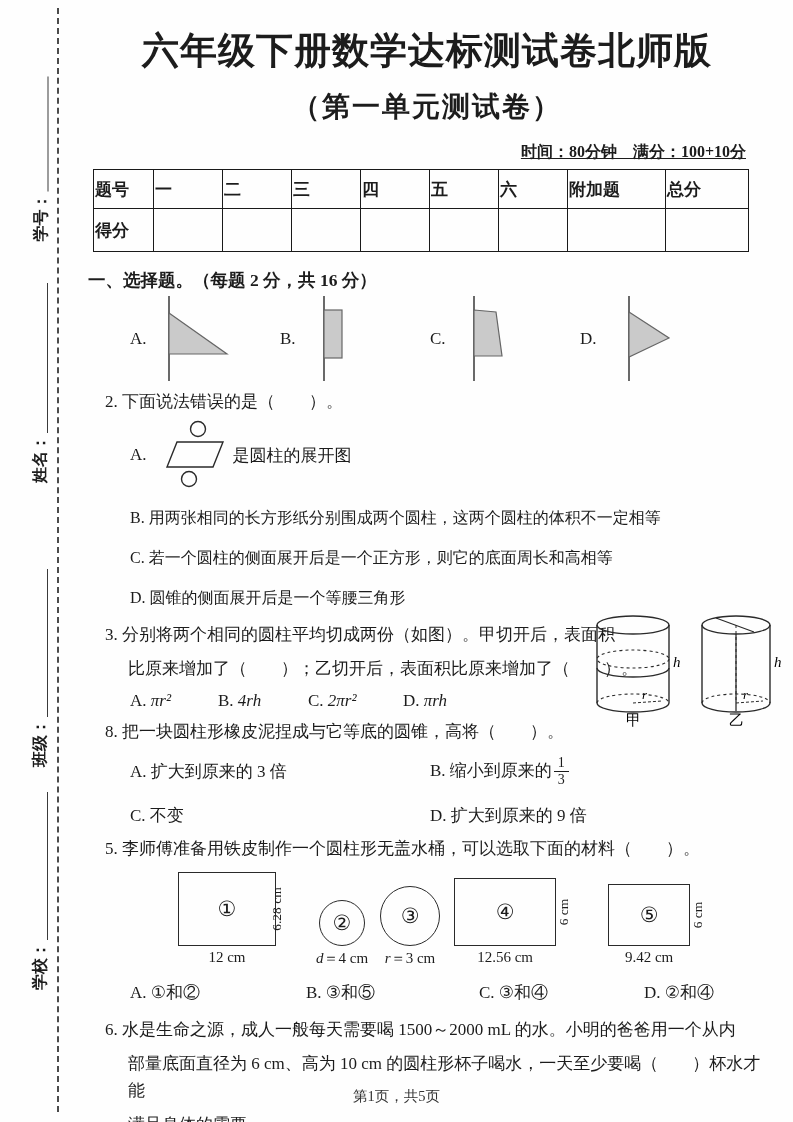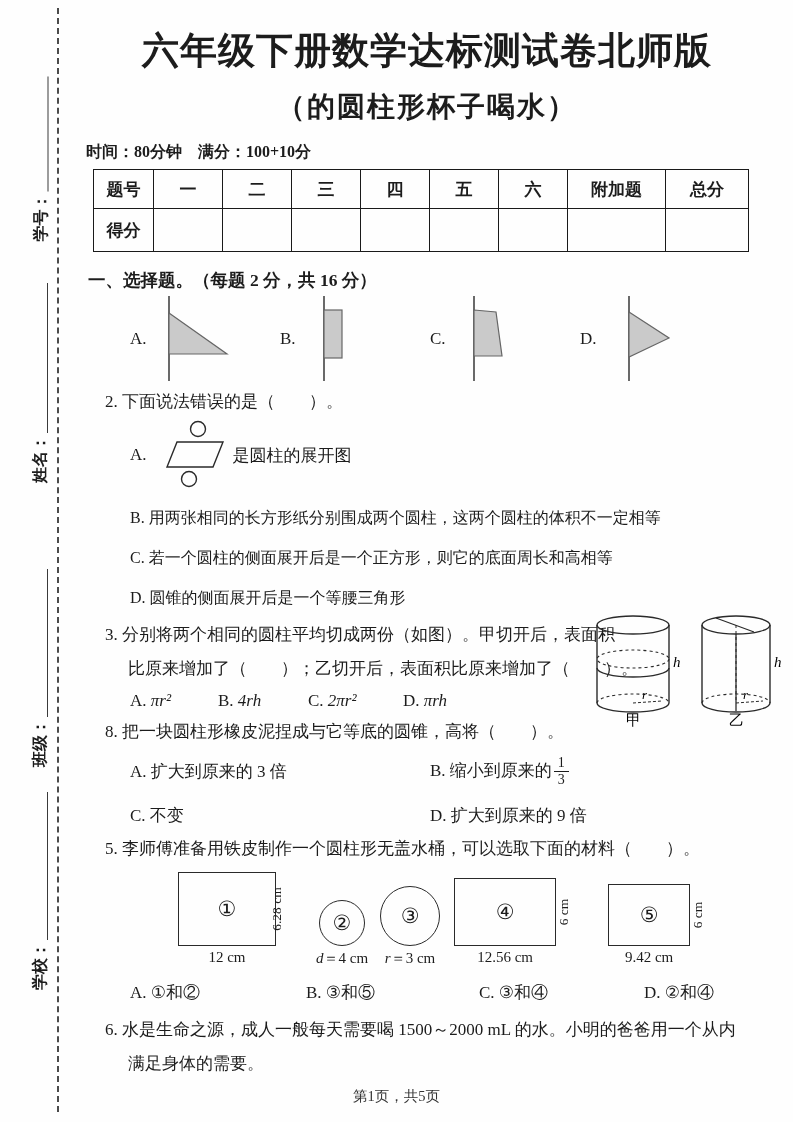--- a/index.html
+++ b/index.html
@@ -11,23 +11,23 @@
               transform:rotate(-90deg);font-size:16px;font-weight:bold;white-space:nowrap;}
   .side-field .blank{flex:1;border-bottom:1.6px solid #3a3a3a;height:15px;margin-left:2px;}
   .sf1{width:165px;left:-42px;top:146px;}
   .sf2{width:200px;left:-60px;top:370px;}
   .sf3{width:198px;left:-59px;top:655px;}
   .sf4{width:198px;left:-59px;top:878px;}
   
   .content{position:absolute;left:86px;top:0;width:682px;}
   .title{margin:26px 0 0;text-align:center;font-size:37px;font-weight:bold;letter-spacing:1px;}
   .subtitle{margin:12px 0 0;text-align:center;font-size:28px;font-weight:bold;letter-spacing:2px;}
-  .time-info{margin-top:16px;text-align:left;padding-right:22px;font-size:16px;font-weight:bold;}
+  .time-info{margin-top:16px;text-align:right;padding-right:22px;font-size:16px;font-weight:bold;text-decoration:underline;}
   table.score-table{border-collapse:collapse;table-layout:fixed;width:655px;margin:6px 0 0 7px;}
-  table.score-table td{border:1.8px solid #1a1a1a;text-align:center;font-size:17px;font-weight:bold;}
+  table.score-table td{border:1.8px solid #1a1a1a;font-size:17px;font-weight:bold;}
   table.score-table tr.hdr td{height:36px;}
   table.score-table tr.scr td{height:40px;}
   .section-heading{margin:16px 0 0 2px;font-size:17.5px;font-weight:bold;}
   .q-text{margin:7px 0 0 19px;font-size:17px;line-height:27px;}
   .q-cont{margin-left:42px;}
   .q-opt-line{margin:14px 0 0 44px;font-size:16px;line-height:26px;}
   
   .q1-figs{display:flex;margin:4px 0 0 44px;}
   .q1-fig{display:flex;align-items:center;width:150px;font-size:17px;}
   .q1-fig svg{margin-left:4px;}
@@ -81,21 +81,21 @@
     <span class="blank"></span>
   </div>
   <div class="side-field sf4">
     <span>学校：</span>
     <span class="blank"></span>
   </div>
 
   <div class="content">
 
     <div class="title">六年级下册数学达标测试卷北师版</div>
-    <div class="subtitle">（的圆柱形杯子喝水）</div>
+    <div class="subtitle">（第一单元测试卷）</div>
     <div class="time-info">时间：80分钟　满分：100+10分</div>
 
     <table class="score-table">
       <colgroup>
         <col style="width:60px">
           <col style="width:69px">
           <col style="width:69px">
           <col style="width:69px">
         <col style="width:69px">
           <col style="width:69px">
@@ -264,18 +264,19 @@
       </div>
     </div>
     <div class="q5-opts">
       <span class="o1">A. ①和②</span>
       <span class="o2">B. ③和⑤</span>
       <span class="o3">C. ③和④</span>
       <span class="o4">D. ②和④</span>
     </div>
 
     <div class="q-text" style="margin-top:12px;">6. 水是生命之源，成人一般每天需要喝 1500～2000 mL 的水。小明的爸爸用一个从内</div>
+    <div class="q-text q-cont">部量底面直径为 6 cm、高为 10 cm 的圆柱形杯子喝水，一天至少要喝（　　）杯水才能</div>
     <div class="q-text q-cont">满足身体的需要。</div>
 
   </div>
 
   <div class="footer">第1页，共5页</div>
 </div>
 
 </body></html>

